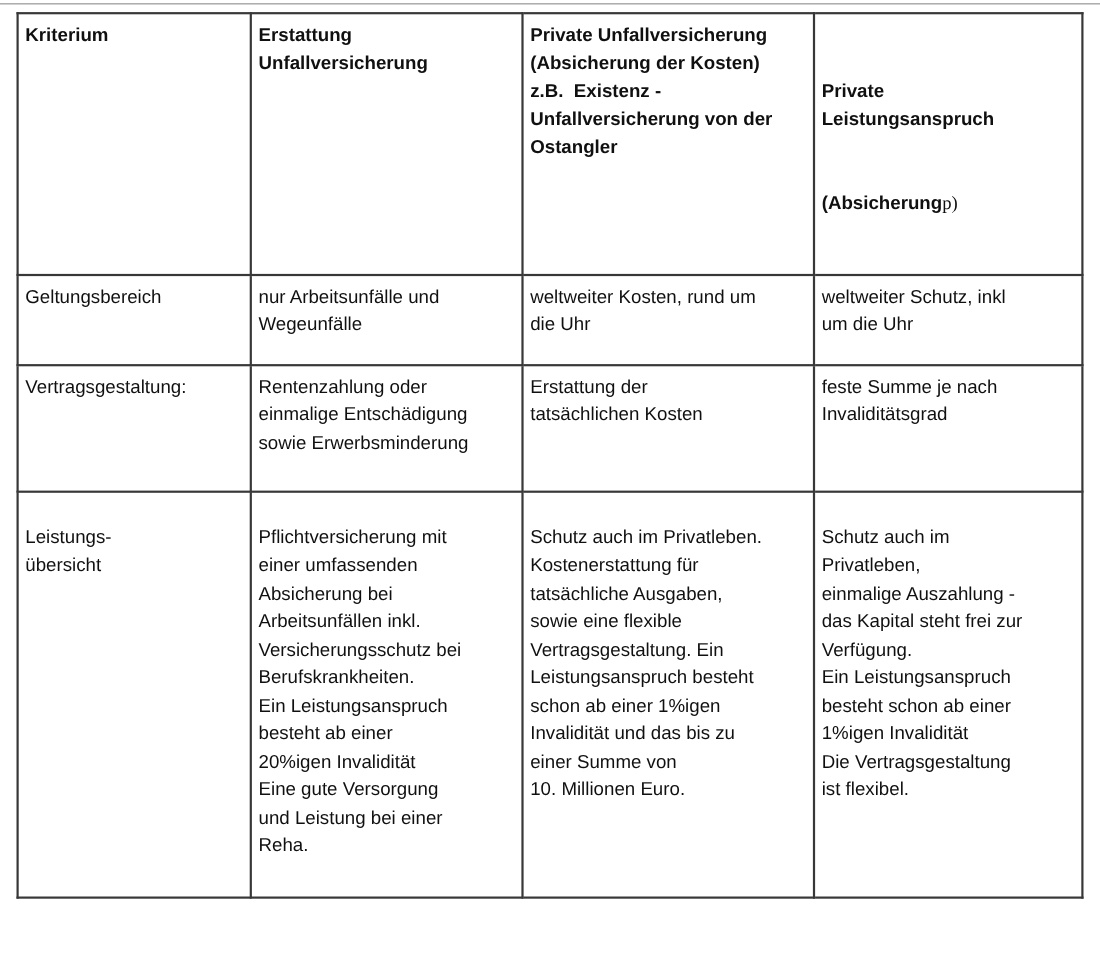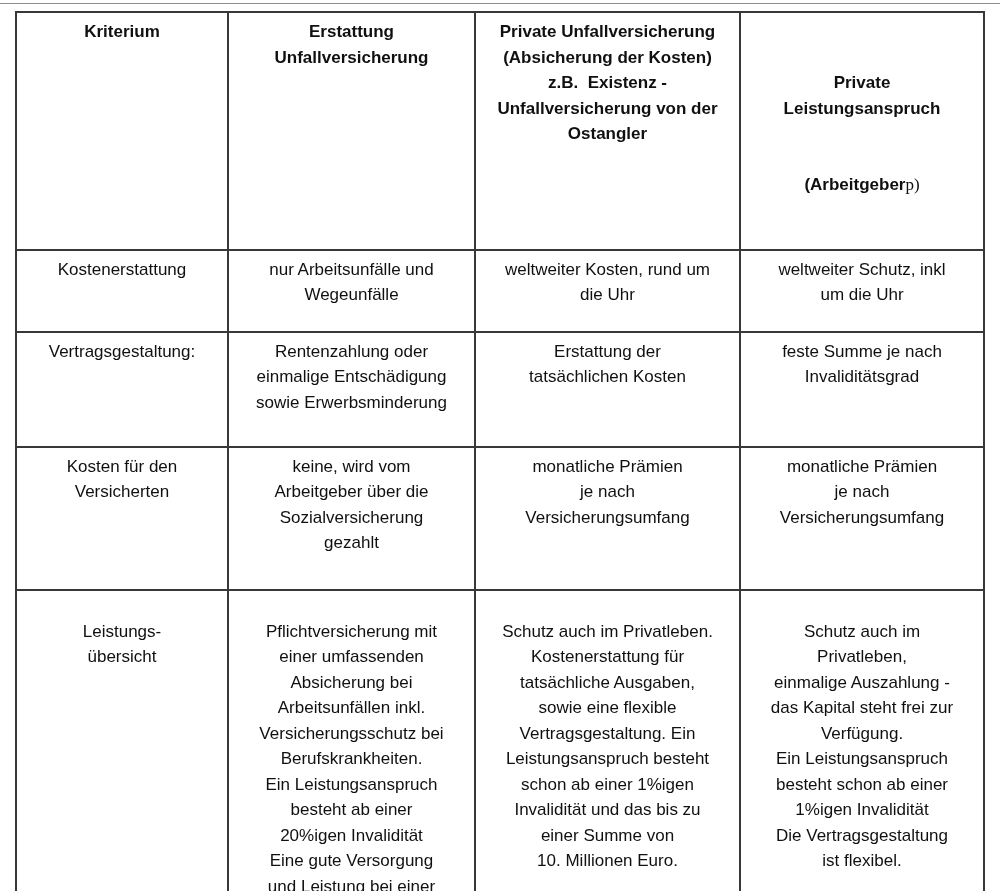--- a/index.html
+++ b/index.html
@@ -29,21 +29,20 @@
     position: absolute;
     left: 15px;
     top: 11px;
     width: 968px;
     border-collapse: collapse;
     table-layout: fixed;
   }
   table.cmp td {
     border: 2px solid #383838;
     vertical-align: top;
-    text-align: center;
     padding: 6px 6px 0 6px;
     font-size: 17px;
     line-height: 25.5px;
     color: #101010;
     white-space: pre-wrap;
     overflow: hidden;
     margin-left: 41px;
   }
   tr.header-row td {
     font-weight: bold;
@@ -76,59 +75,45 @@
       <td>Erstattung
 Unfallversicherung</td>
       <td>Private Unfallversicherung
 (Absicherung der Kosten)
 z.B.  Existenz -
 Unfallversicherung von der
 Ostangler</td>
       <td>
         <div>Private
 Leistungsanspruch</div>
-        <div><span>(Arbeitgeber</span><span class="serif-p">p)</span></div>
+        <div><span>(Absicherung</span><span class="serif-p">p)</span></div>
       </td>
     </tr>
 
     <tr style="height:82px">
-      <td>Kostenerstattung</td>
+      <td>Geltungsbereich</td>
       <td>nur Arbeitsunfälle und
 Wegeunfälle</td>
       <td>weltweiter Kosten, rund um
 die Uhr</td>
       <td>weltweiter Schutz, inkl
 um die Uhr</td>
     </tr>
 
     <tr style="height:115px">
       <td>Vertragsgestaltung:</td>
       <td>Rentenzahlung oder
 einmalige Entschädigung
 sowie Erwerbsminderung</td>
       <td>Erstattung der
 tatsächlichen Kosten</td>
       <td>feste Summe je nach
 Invaliditätsgrad</td>
     </tr>
 
-    <tr style="height:143px">
-      <td>Kosten für den
-Versicherten</td>
-      <td>keine, wird vom
-Arbeitgeber über die
-Sozialversicherung
-gezahlt</td>
-      <td>monatliche Prämien
-je nach
-Versicherungsumfang</td>
-      <td>monatliche Prämien
-je nach
-Versicherungsumfang</td>
-    </tr>
 
     <tr class="row-overview" style="height:369px">
       <td>Leistungs-
 übersicht</td>
       <td>Pflichtversicherung mit
 einer umfassenden
 Absicherung bei
 Arbeitsunfällen inkl.
 Versicherungsschutz bei
 Berufskrankheiten.

